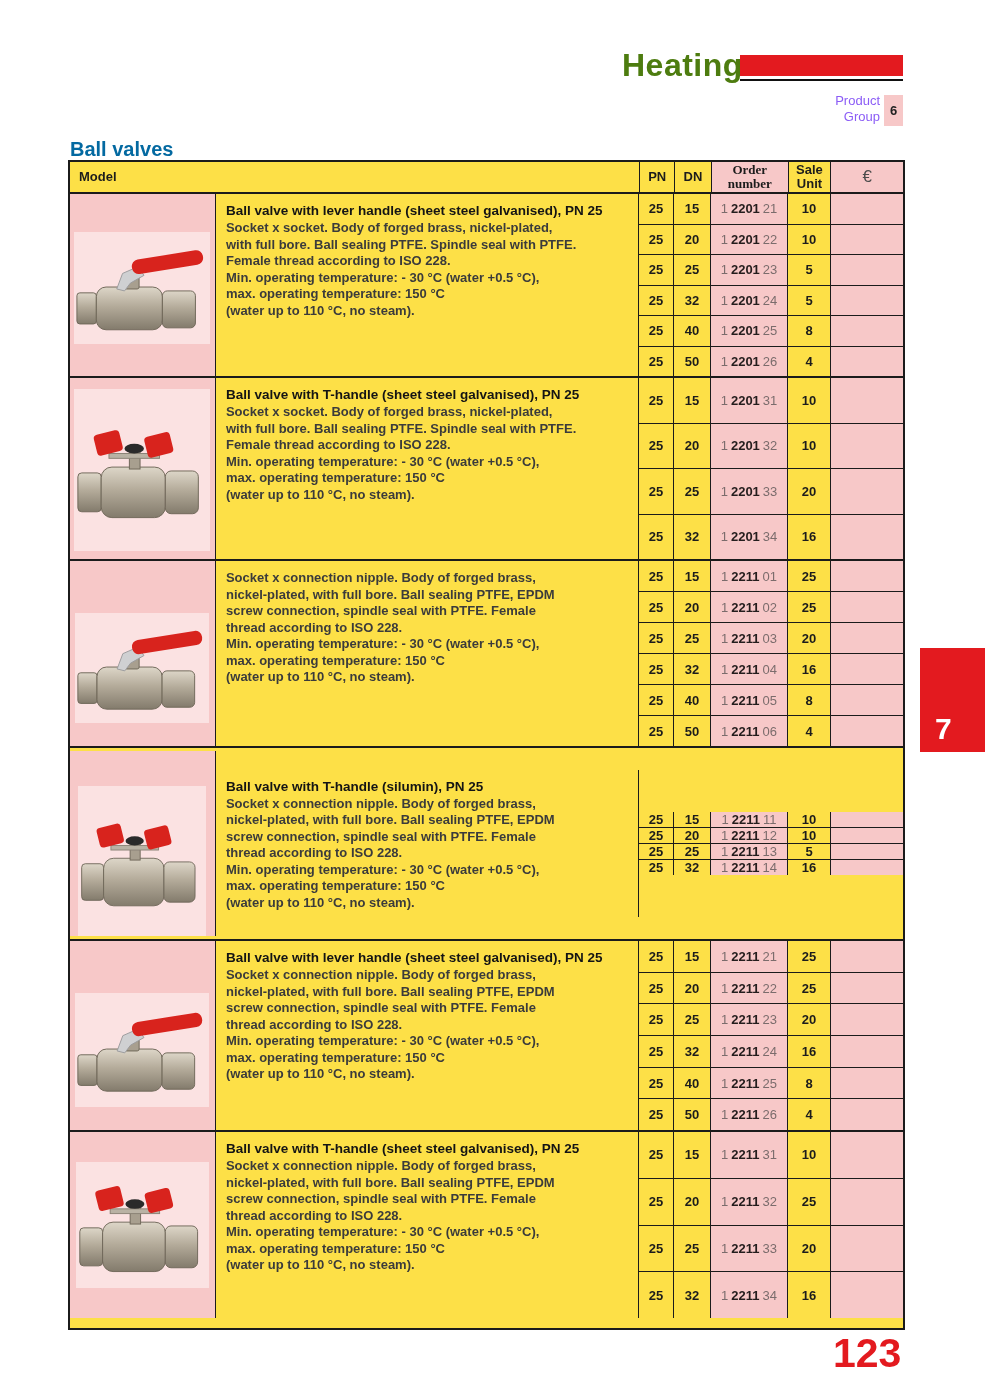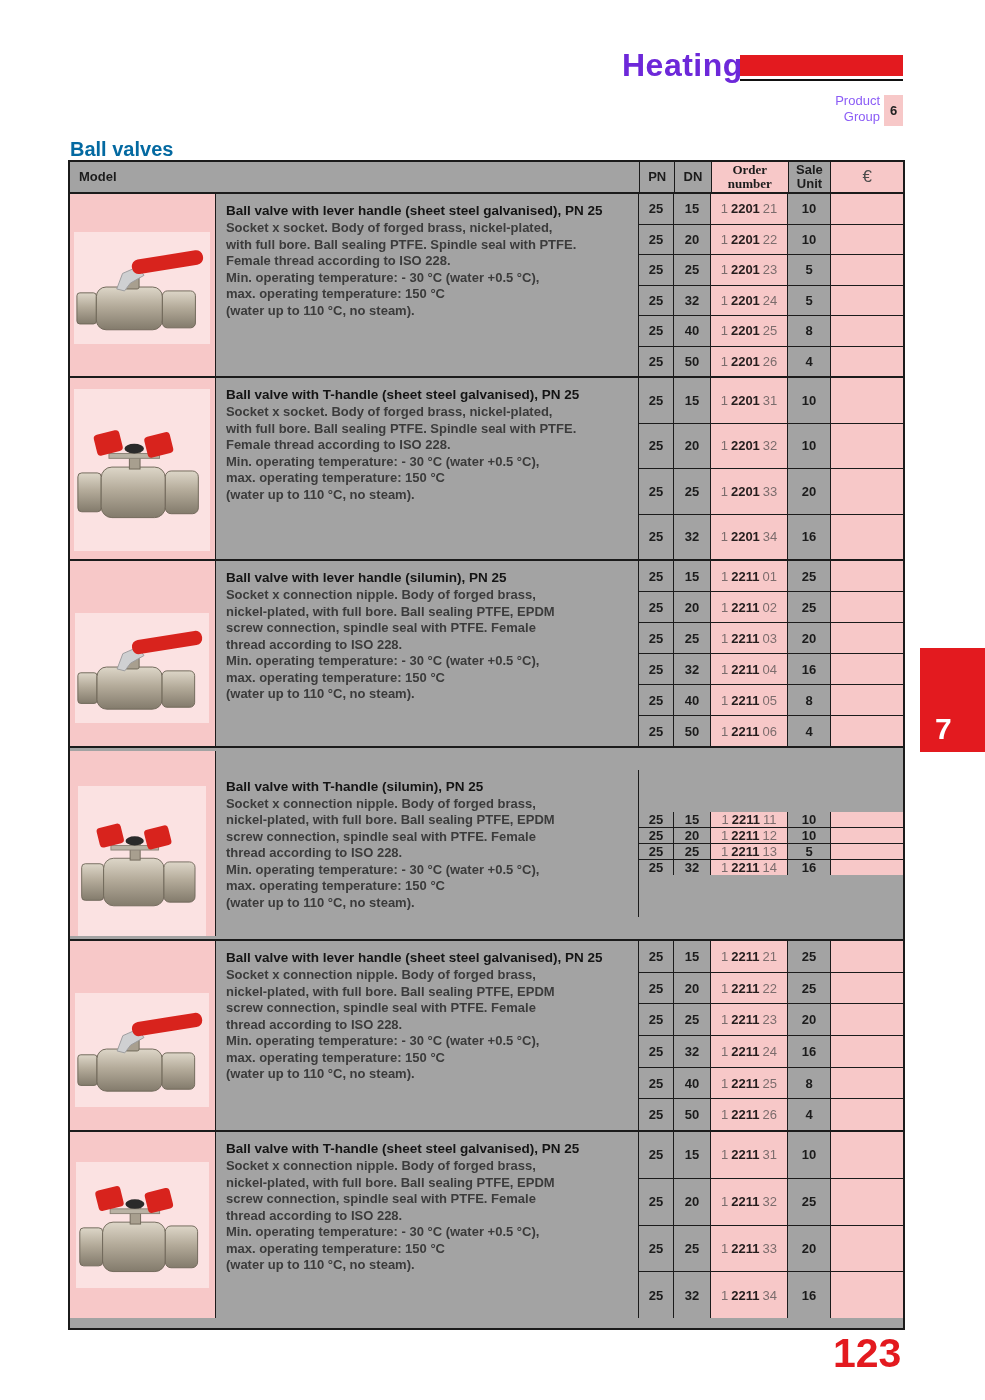--- a/index.html
+++ b/index.html
@@ -6,38 +6,38 @@
   html,body { background:#ffffff; }
   body {
     width:985px; height:1400px; position:relative;
     font-family:"Liberation Sans", sans-serif; color:#1c1c1c;
     overflow:hidden;
   }
 
   
   .heating-title {
     position:absolute; left:622px; top:47px;
-    font-size:32px; font-weight:bold; color:#6d28d9; letter-spacing:0.5px;
+    font-size:32px; font-weight:bold; color:#4d7c0f; letter-spacing:0.5px;
   }
   .red-bar { position:absolute; left:740px; top:55px; width:163px; height:21px; background:var(--red); }
   .red-bar-underline { position:absolute; left:740px; top:79px; width:163px; height:2px; background:#111; }
 
   .product-group { position:absolute; left:790px; top:93px; width:90px; text-align:right;
     font-size:13px; line-height:16px; color:#8b5cf6; }
   .pg-box { position:absolute; left:884px; top:95px; width:19px; height:31px; background:var(--pink);
     display:flex; align-items:center; justify-content:center; font-size:13px; font-weight:bold; color:#222; }
 
   .ball-valves-title { position:absolute; left:70px; top:128px; font-size:20px; font-weight:bold; color:#0369a1;margin-top:10px; }
 
   :root { --red:#e31a1f; --pink:#f7c8c8; --photo:#fbe2e2; --line:#1b1b1b; }
 
   
   .catalog-table {
     position:absolute; left:68px; top:160px; width:837px; height:1170px;
-    border:2px solid var(--line); background:#a3a3a3;
+    border:2px solid var(--line); background:#fde047;
   }
   .thead { display:flex; height:32px; border-bottom:2px solid var(--line); }
   .th { display:flex; align-items:center; justify-content:center; text-align:center;
     font-size:13px; font-weight:bold; line-height:14px; border-right:1px solid var(--line); }
   .th:last-child { border-right:none; }
   .th-model { width:573px; justify-content:flex-start; padding-left:9px; }
   .th-pn { width:35px; } .th-dn { width:37px; }
   .th-order { width:77px; background:var(--pink);font-family:Liberation Serif, serif; }
   .th-sale { width:43px; }
   .th-euro { width:72px; background:var(--pink); font-weight:normal; font-size:17px; color:#4c4c4c; }
@@ -302,21 +302,20 @@
       <rect x="91" y="58" width="34" height="38" rx="5" fill="url(#metal)" stroke="#6f6759"></rect>
       <rect x="52" y="42" width="15" height="14" rx="2" fill="#a89f8f" stroke="#6f6759"></rect>
       <polygon points="44,56 50,40 66,33 72,42 58,50 52,58" fill="#cfd0d2" stroke="#9b9b9d"></polygon>
       <g transform="rotate(-9 64 36)">
                 <rect x="60" y="26" width="74" height="15" rx="7" fill="#d8231d"></rect>
               </g>
     </svg>
           </div>
         </div>
         <div class="desc-cell">
-          <div class="product-title">Ball valve with lever handle (silumin), PN 25</div>
           <div class="product-desc">Socket x connection nipple. Body of forged brass,
 nickel-plated, with full bore. Ball sealing PTFE, EPDM
 screw connection, spindle seal with PTFE. Female
 thread according to ISO 228.
 Min. operating temperature: - 30 °C (water +0.5 °C),
 max. operating temperature: 150 °C
 (water up to 110 °C, no steam).</div>
         </div>
         <div class="rows">
           <div class="data-row">

